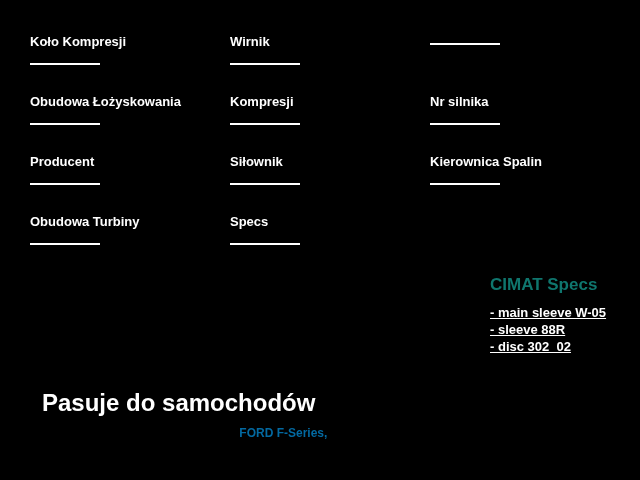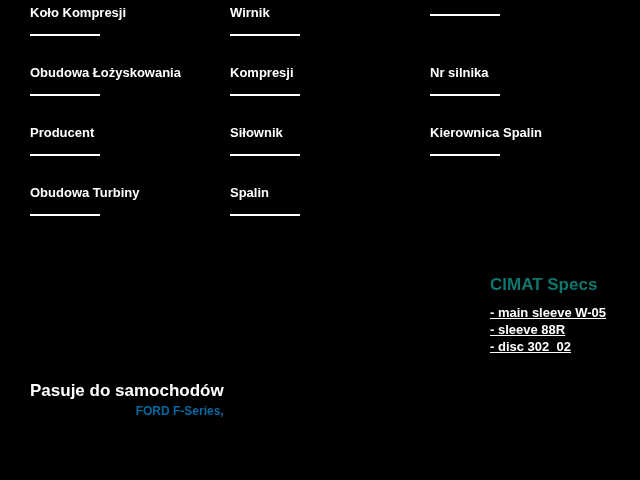--- a/index.html
+++ b/index.html
@@ -12,21 +12,21 @@
     width: 640px;
     height: 480px;
     overflow: hidden;
     font-family: "Liberation Sans", sans-serif;
     color: #ffffff;
   }
   
   .fields-grid {
     position: absolute;
     left: 30px;
-    top: 1px;
+    top: 30px;
     display: grid;
     grid-template-columns: 200px 200px 200px;
     grid-auto-rows: 60px;
   }
   .field {
     position: relative;
   }
   .field-label {
     display: block;
     padding-top: 4px;
@@ -72,22 +72,22 @@
     color: #ffffff;
     white-space: nowrap;
   }
   
   .compat {
     position: absolute;
     left: 30px;
     top: 380px;
   }
   .compat-title {
-    margin: 0;
-    font-size: 17px;
+    margin: 12px;
+    font-size: 24px;
     font-weight: 700;
     line-height: 22px;
     color: #ffffff;
     white-space: nowrap;
   }
   .compat-vehicles {
     margin: 2px 0 0 0;
     font-size: 12px;
     font-weight: 700;
     line-height: 14px;
@@ -145,21 +145,21 @@
     <span class="field-label">Kierownica Spalin</span>
     <span class="field-line"></span>
   </div>
 
   <div class="field">
     <span class="field-label">Obudowa Turbiny</span>
     <span class="field-line"></span>
   </div>
 
   <div class="field">
-    <span class="field-label">Spalin</span>
+    <span class="field-label">Specs</span>
     <span class="field-line"></span>
   </div>
 
 </div>
 
 <div class="specs">
   <h2 class="specs-title">CIMAT Specs</h2>
   <ul class="specs-list">
     <li>- main sleeve W-05</li>
     <li>- sleeve 88R</li>

